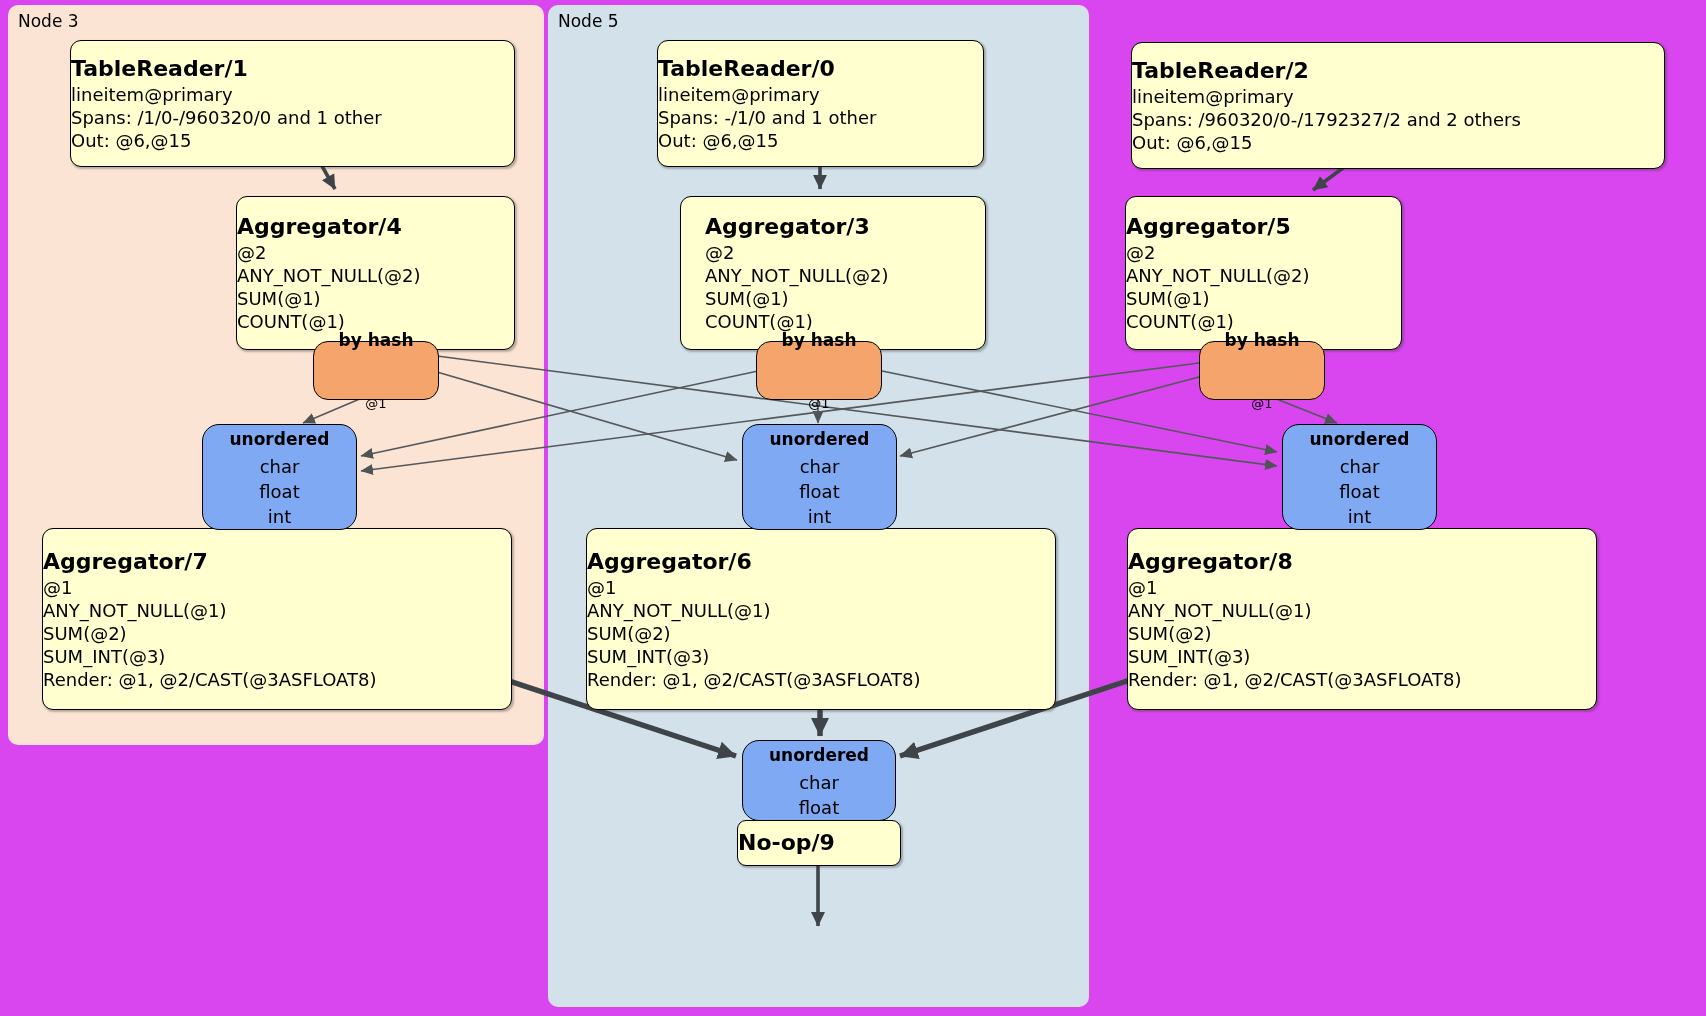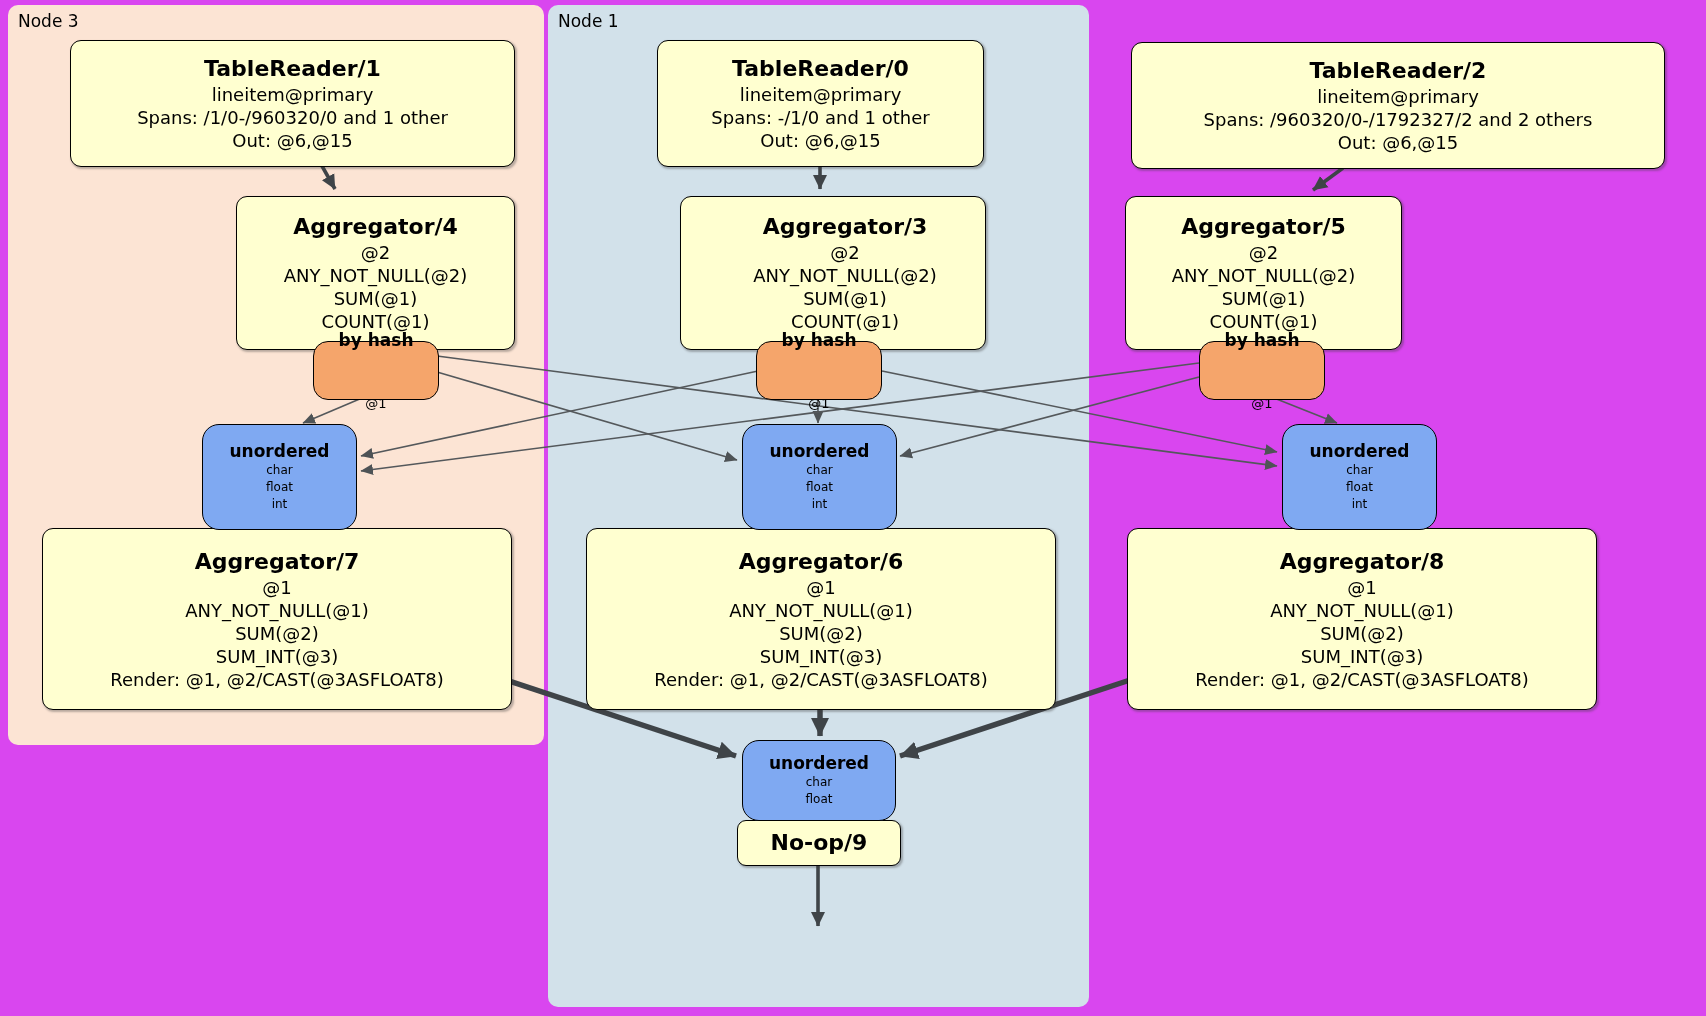--- a/index.html
+++ b/index.html
@@ -15,53 +15,53 @@
 
   
   svg.edges{position:absolute;left:0;top:0;width:1706px;height:1016px;z-index:2;pointer-events:none;}
   .e-thin{stroke:var(--edge_thin,#54585b);stroke-width:1.6;fill:none;}
   .e-med{stroke:var(--edge_thick,#3f4448);stroke-width:3.6;fill:none;}
   .e-thick{stroke:var(--edge_thick,#3f4448);stroke-width:5.5;fill:none;}
 
   
   .pbox{position:absolute;z-index:3;background:var(--processor_fill,#ffffd0);
         border:1.6px solid #000;border-radius:11px;
-        display:flex;flex-direction:column;justify-content:center;align-items:center;
+        display:flex;flex-direction:column;justify-content:center;align-items:flex-start;
         text-align:center;box-shadow:1.5px 1.5px 2px rgba(60,60,60,.35);}
   .pbox-title{font-size:22px;font-weight:bold;line-height:28px;color:#000;}
   .pbox-line{font-size:18px;line-height:23px;color:#000;white-space:nowrap;}
 
   
   .router{position:absolute;z-index:4;background:var(--router_fill,#f5a56b);
           border:1.6px solid #000;border-radius:15px;
           display:flex;flex-direction:column;justify-content:center;align-items:center;
           text-align:center;gap:45px;}
   .router-title{font-size:17px;font-weight:bold;line-height:21px;color:#000;}
   .router-line{font-size:13px;line-height:16px;color:#000;}
 
   
   .sync{position:absolute;z-index:4;background:var(--sync_fill,#7fa9f2);
         border:1.8px solid #000;border-radius:17px;
         display:flex;flex-direction:column;justify-content:center;align-items:center;
-        text-align:center;}
+        text-align:center;gap:8px;}
   .sync-title{font-size:17px;font-weight:bold;line-height:21px;color:#000;}
-  .sync-line{font-size:12px;line-height:17px;color:#000;}
+  .sync-line{font-size:18px;line-height:17px;color:#000;}
 
   .pbox.small{border-radius:9px;}
 </style>
 </head>
 <body style="--region3_fill: #fce4d4; --region1_fill: #d2e1ea; --region2_fill: #eef2fa; --processor_fill: #ffffd0; --router_fill: #f5a56b; --sync_fill: #7fa9f2; --edge_thin: #54585b; --edge_thick: #3f4448;">
 
 <div class="canvas">
 
   <div class="region region-node3">
     <span class="region-label">Node 3</span>
   </div>
   <div class="region region-node1">
-    <span class="region-label">Node 1</span>
+    <span class="region-label">Node 5</span>
   </div>
 
   <svg class="edges" viewBox="0 0 1706 1016">
     <defs>
       <marker id="ah-thin" markerUnits="userSpaceOnUse" markerWidth="16" markerHeight="14" refX="12" refY="6" orient="auto">
         <path d="M0,0.5 L12.5,6 L0,11.5 Z" fill="#4e5356"></path>
       </marker>
       <marker id="ah-med" markerUnits="userSpaceOnUse" markerWidth="20" markerHeight="18" refX="14" refY="8" orient="auto">
         <path d="M0,1 L14.5,8 L0,15 Z" fill="#3f4448"></path>
       </marker>

